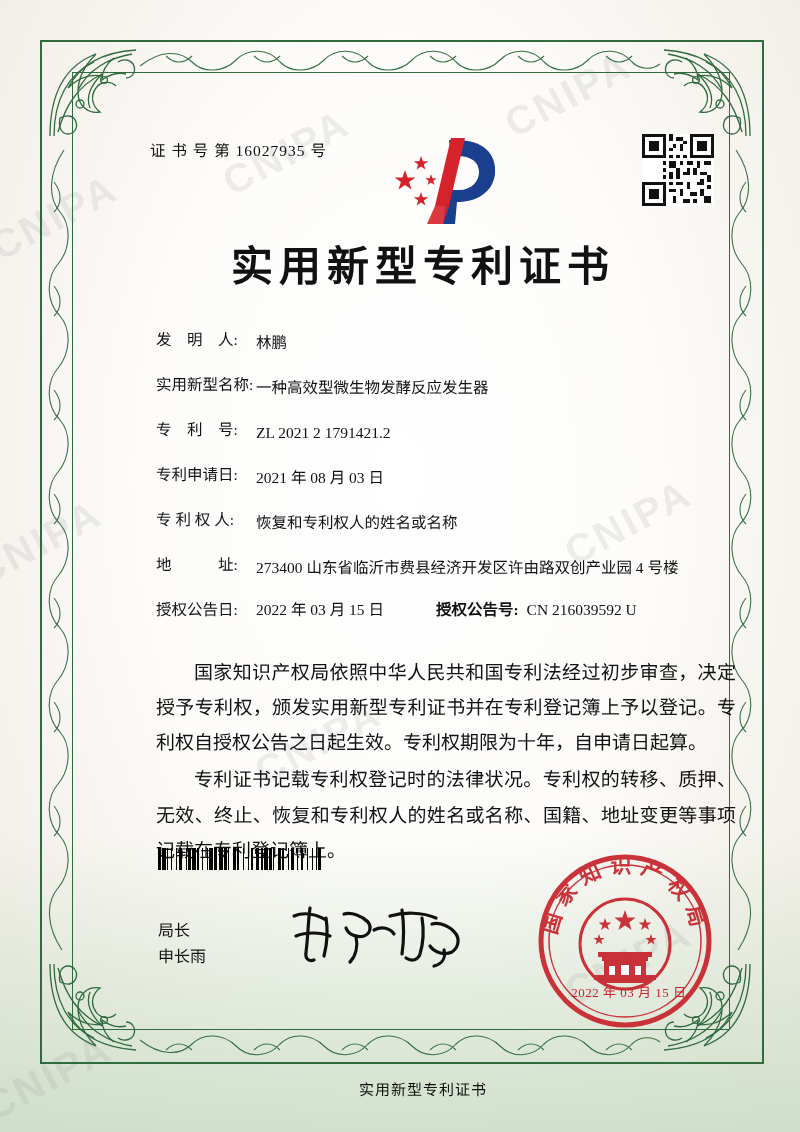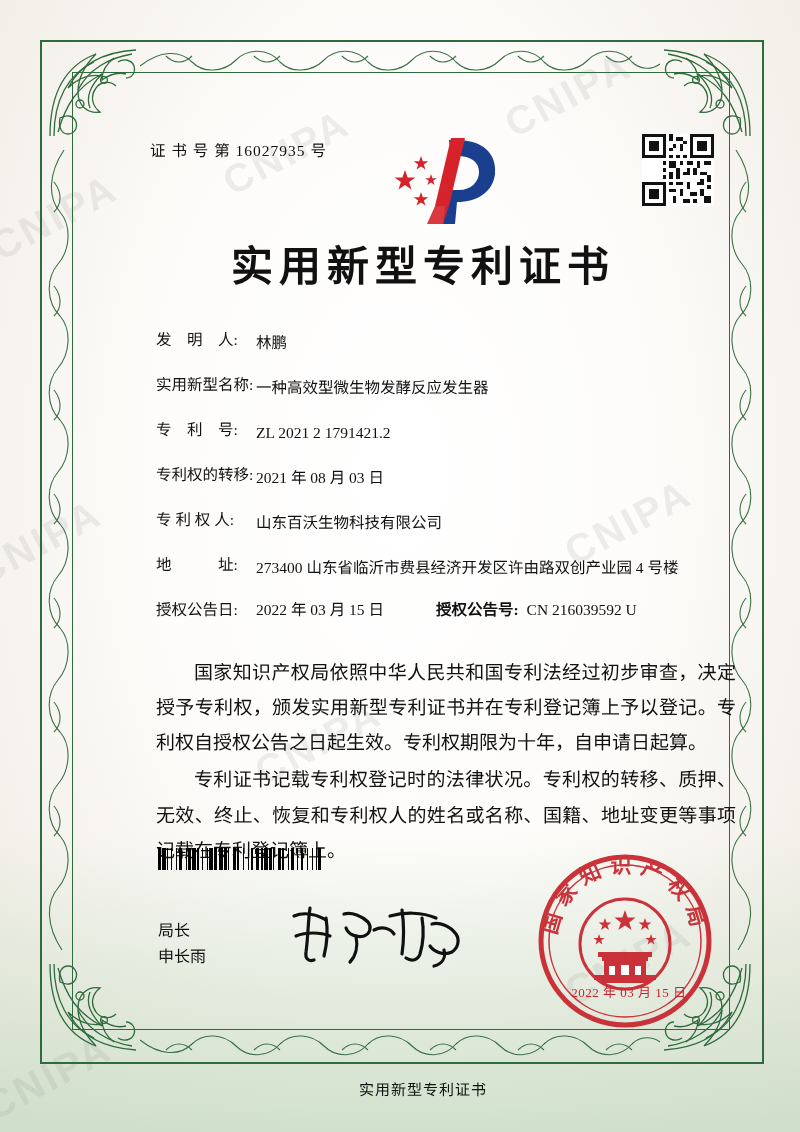--- a/index.html
+++ b/index.html
@@ -500,26 +500,26 @@
       </div>
       <div class="field-row">
         <div class="field-label">实用新型名称:</div>
         <div class="field-value">一种高效型微生物发酵反应发生器</div>
       </div>
       <div class="field-row">
         <div class="field-label">专　利　号:</div>
         <div class="field-value">ZL 2021 2 1791421.2</div>
       </div>
       <div class="field-row">
-        <div class="field-label">专利权的转移:</div>
+        <div class="field-label">专利申请日:</div>
         <div class="field-value">2021 年 08 月 03 日</div>
       </div>
       <div class="field-row">
         <div class="field-label">专 利 权 人:</div>
-        <div class="field-value">山东百沃生物科技有限公司</div>
+        <div class="field-value">恢复和专利权人的姓名或名称</div>
       </div>
       <div class="field-row">
         <div class="field-label">地　　　址:</div>
         <div class="field-value wrap">273400  山东省临沂市费县经济开发区许由路双创产业园 4 号楼</div>
       </div>
       <div class="field-row">
         <div class="field-label">授权公告日:</div>
         <div class="row-inline">
           <div>2022 年 03 月 15 日</div>
           <div class="gap-big"></div>

